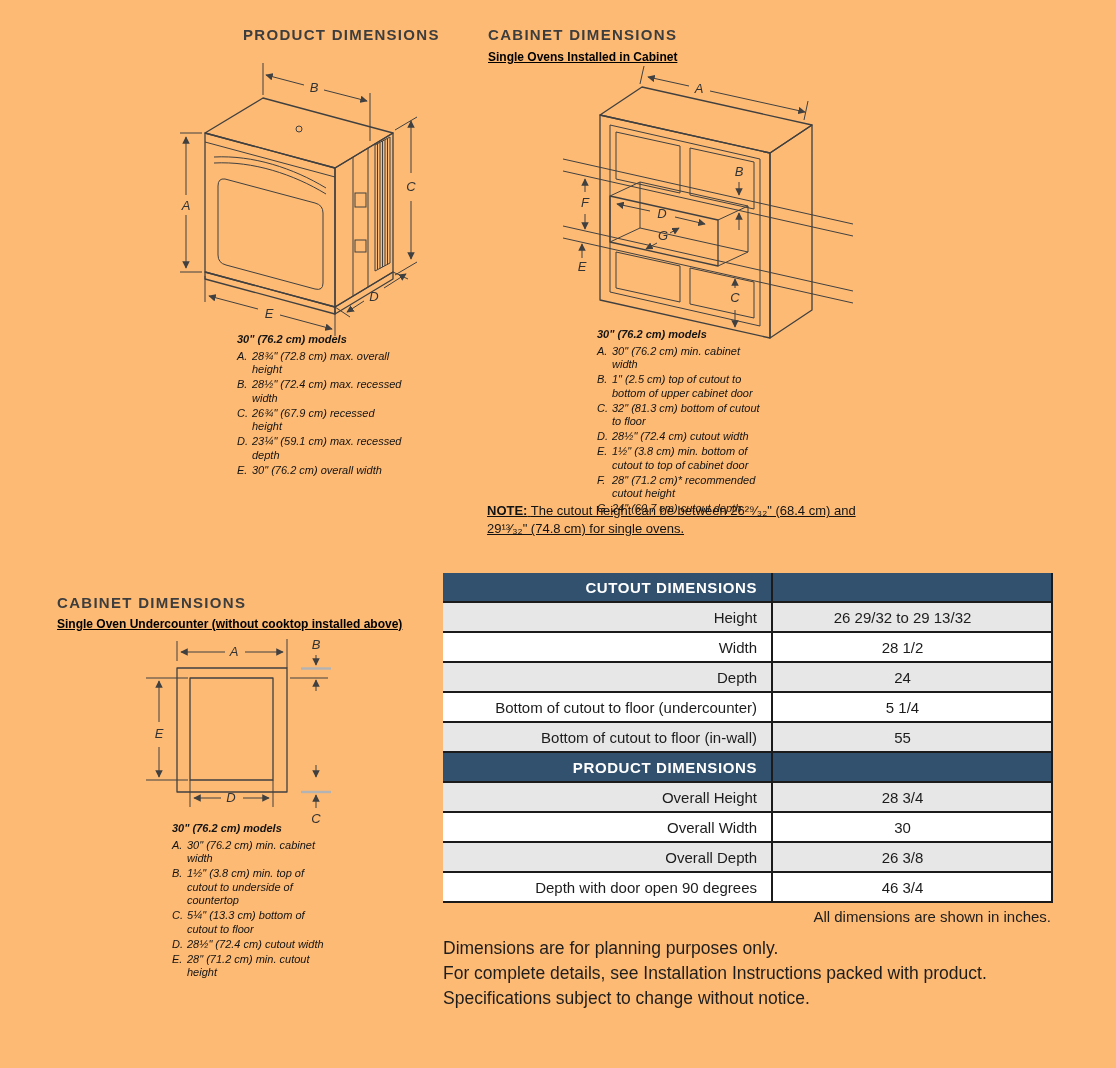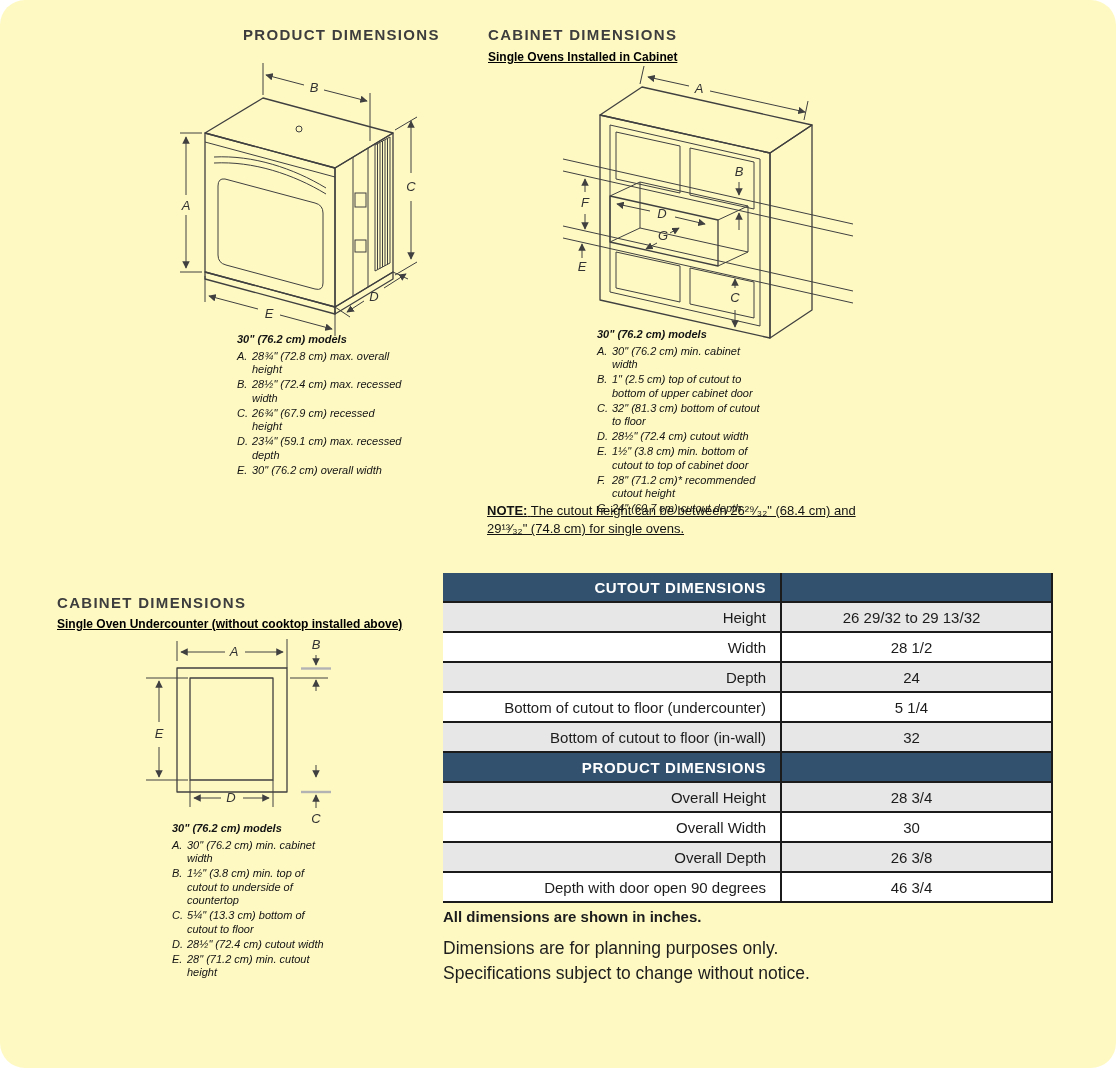--- a/index.html
+++ b/index.html
@@ -1,42 +1,42 @@
 <!DOCTYPE html>
 <html><head>
 <meta charset="utf-8">
 <style>
   html,body{margin:0;padding:0;background:#fff;}
-  .page{position:relative;width:1116px;height:1068px;background:#fef9c3;overflow:hidden;
-        font-family:"Liberation Sans",sans-serif;color:#111;border-radius:25px;}
+  .page{position:relative;width:1116px;height:1068px;background:#fdba74;overflow:hidden;
+        font-family:"Liberation Sans",sans-serif;color:#111;}
   .sec-heading{position:absolute;font-size:15px;font-weight:bold;letter-spacing:1.3px;color:#3d3d3d;white-space:nowrap;}
   .sub-heading{position:absolute;font-size:12px;font-weight:bold;color:#000;white-space:nowrap;text-decoration:underline;}
   .dim-list{position:absolute;font-size:11px;font-style:italic;line-height:13.5px;color:#131313;}
   .dim-list .models{font-weight:bold;margin-bottom:3px;}
   .li{display:flex;margin-bottom:1.5px;}
   .li-letter{flex:0 0 15px;}
   .li-text{flex:1;}
   .note{position:absolute;font-size:13px;line-height:18px;color:#131313;width:378px;text-decoration:underline;}
   .note b{font-weight:bold;}
   svg{position:absolute;overflow:visible;}
   svg .ln{stroke:#404040;stroke-width:1.3;fill:none;stroke-linejoin:round;}
   svg .thin{stroke:#404040;stroke-width:1;fill:none;}
   svg .gray{stroke:#b3b3b3;stroke-width:2.4;fill:none;}
   svg .dlabel{font-family:"Liberation Sans",sans-serif;font-size:13px;font-style:italic;fill:#333;}
   .spec-table{position:absolute;left:443px;top:573px;width:608px;border-right:2px solid #1b1b1b;}
   .tr{display:flex;height:30px;box-sizing:border-box;border-bottom:2px solid #1b1b1b;}
   .tr>div{box-sizing:border-box;}
   .cell-l{width:330px;border-right:2px solid #1b1b1b;display:flex;align-items:center;
-          justify-content:flex-end;padding-right:14px;font-size:15px;color:#1c1c1c;margin-left:9px;}
+          justify-content:flex-end;padding-right:14px;font-size:15px;color:#1c1c1c;}
   .cell-v{width:259px;display:flex;align-items:center;justify-content:center;font-size:15px;color:#1c1c1c;}
   .tr.head{background:#32516E;}
   .tr.head .cell-l{color:#fff;font-weight:bold;letter-spacing:0.6px;border-right:2px solid #1b1b1b;}
   .tr.alt{background:#E7E7E7;}
   .tr.plain{background:#ffffff;}
-  .footnote{position:absolute;left:443px;top:908px;width:608px;text-align:left;font-size:15px;color:#1c1c1c;font-weight:bold;}
+  .footnote{position:absolute;left:443px;top:908px;width:608px;text-align:right;font-size:15px;color:#1c1c1c;}
   .disclaimer{position:absolute;left:443px;top:936px;width:640px;font-size:17.5px;font-weight:normal;
               line-height:25px;color:#1d1d1d;}
 </style>
 </head>
 <body>
 
 <div class="page">
 
   <div class="sec-heading" style="left:243px;top:26px;">PRODUCT DIMENSIONS</div>
   <div class="sec-heading" style="left:488px;top:26px;">CABINET DIMENSIONS</div>
@@ -299,21 +299,21 @@
     <div class="tr alt">
       <div class="cell-l">Depth</div>
       <div class="cell-v">24</div>
     </div>
     <div class="tr plain">
       <div class="cell-l">Bottom of cutout to floor (undercounter)</div>
       <div class="cell-v">5 1/4</div>
     </div>
     <div class="tr alt">
       <div class="cell-l">Bottom of cutout to floor (in-wall)</div>
-      <div class="cell-v">32</div>
+      <div class="cell-v">55</div>
     </div>
     <div class="tr head">
       <div class="cell-l">PRODUCT DIMENSIONS</div>
       <div class="cell-v"></div>
     </div>
     <div class="tr alt">
       <div class="cell-l">Overall Height</div>
       <div class="cell-v">28 3/4</div>
     </div>
     <div class="tr plain">
@@ -327,16 +327,17 @@
     <div class="tr plain">
       <div class="cell-l">Depth with door open 90 degrees</div>
       <div class="cell-v">46 3/4</div>
     </div>
   </div>
 
   <div class="footnote">All dimensions are shown in inches.</div>
 
   <div class="disclaimer">
     <div>Dimensions are for planning purposes only.</div>
+    <div>For complete details, see Installation Instructions packed with product.</div>
     <div>Specifications subject to change without notice.</div>
   </div>
 
 </div>
 
 </body></html>

